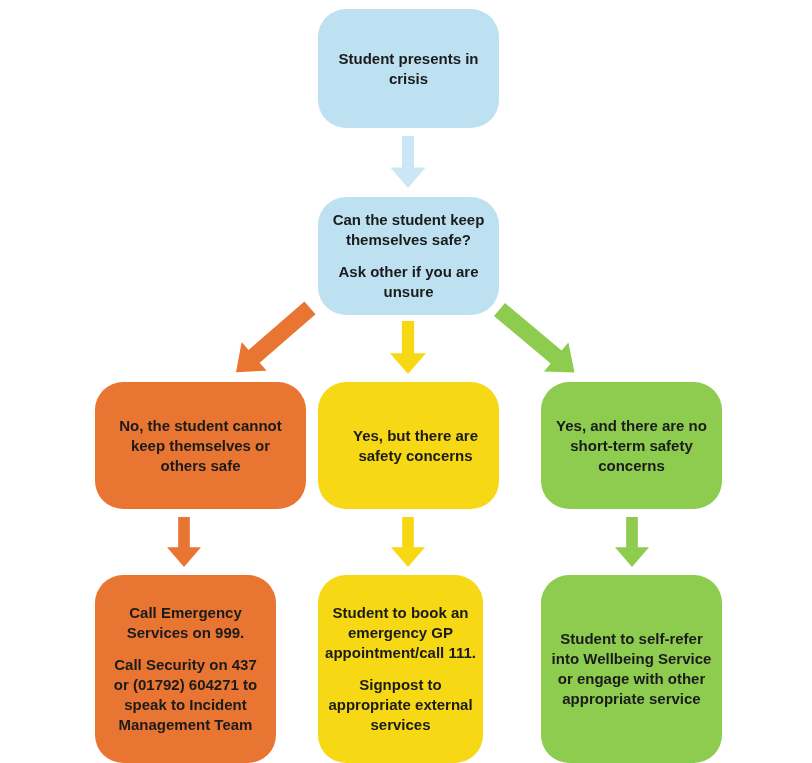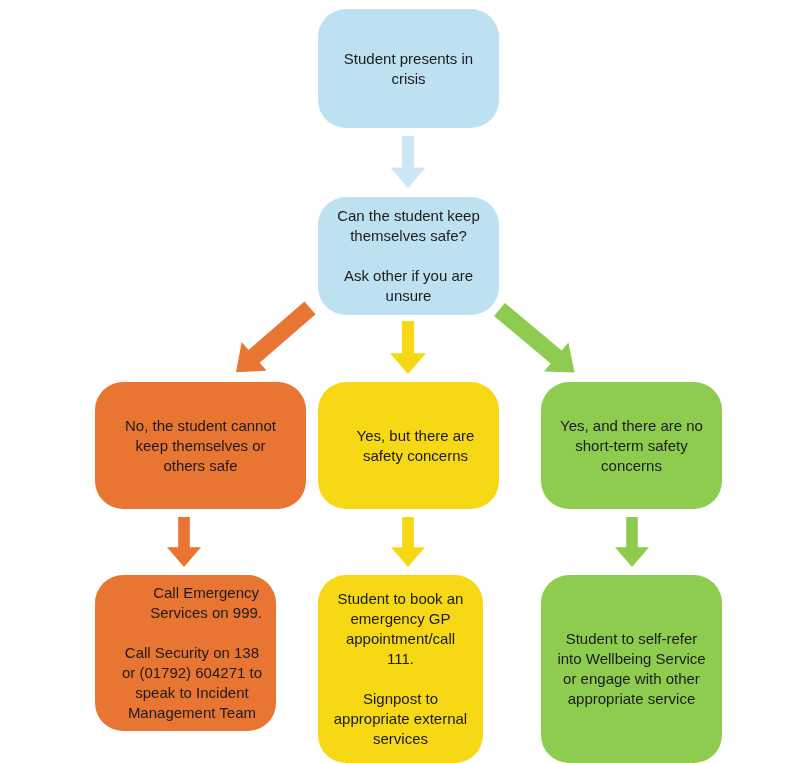--- a/index.html
+++ b/index.html
@@ -18,41 +18,41 @@
     flex-direction: column;
     align-items: center;
     justify-content: center;
     text-align: center;
     color: var(--text, #1b1b1b);
     font-size: 15px;
     line-height: 20px;
     padding: 0 6px;
     box-sizing: border-box;
   }
-  .node p { margin: 8px; white-space: pre-line; }
+  .node p { margin: 0; white-space: pre-line; font-weight: bold; }
   .node p + p { margin-top: 12px; }
 
   .bg-blue   { background: var(--blue); }
   .bg-orange { background: var(--orange); }
   .bg-yellow { background: var(--yellow); }
   .bg-green  { background: var(--green); }
 
   .arrow { position: absolute; overflow: visible; }
   .fill-blue-arrow { fill: var(--blue-arrow); }
   .fill-orange     { fill: var(--orange); }
   .fill-yellow     { fill: var(--yellow); }
   .fill-green      { fill: var(--green); }
 
   
   .n-start    { left: 318px; top:   9px; width: 181px; height: 119px; }
   .n-question { left: 318px; top: 197px; width: 181px; height: 118px; }
   .n-no       { left:  95px; top: 382px; width: 211px; height: 127px; }
   .n-yc       { left: 318px; top: 382px; width: 181px; height: 127px; padding-left: 20px; }
   .n-ys       { left: 541px; top: 382px; width: 181px; height: 127px; }
-  .n-em       { left:  95px; top: 575px; width: 181px; height: 156px; align-items: flex-end; }
+  .n-em       { left:  95px; top: 575px; width: 181px; height: 188px; }
   .n-gp       { left: 318px; top: 575px; width: 165px; height: 188px; }
   .n-wb       { left: 541px; top: 575px; width: 181px; height: 188px; align-items: center; }
 
   
   .a-start   { left: 390px; top: 136px; width: 36px; height: 52px; }
   .a-no      { left: 254px; top: 291px; width: 38px; height: 98px; transform: rotate(49deg); }
   .a-yc      { left: 390px; top: 321px; width: 36px; height: 53px; }
   .a-ys      { left: 518px; top: 292px; width: 38px; height: 98px; transform: rotate(-50deg); }
   .a-em      { left: 167px; top: 514px; width: 34px; height: 56px; }
   .a-gp      { left: 391px; top: 514px; width: 34px; height: 56px; }
@@ -117,21 +117,21 @@
   <svg class="arrow a-gp" viewBox="0 0 38 56">
     <use href="#blockArrowShort" class="fill-yellow"></use>
   </svg>
   <svg class="arrow a-wb" viewBox="0 0 38 56">
     <use href="#blockArrowShort" class="fill-green"></use>
   </svg>
 
   <div class="node bg-orange n-em">
     <p>Call Emergency
 Services on 999.</p>
-    <p>Call Security on 138
+    <p>Call Security on 437
 or (01792) 604271 to
 speak to Incident
 Management Team</p>
   </div>
   <div class="node bg-yellow n-gp">
     <p>Student to book an
 emergency GP
 appointment/call 111.</p>
     <p>Signpost to
 appropriate external

